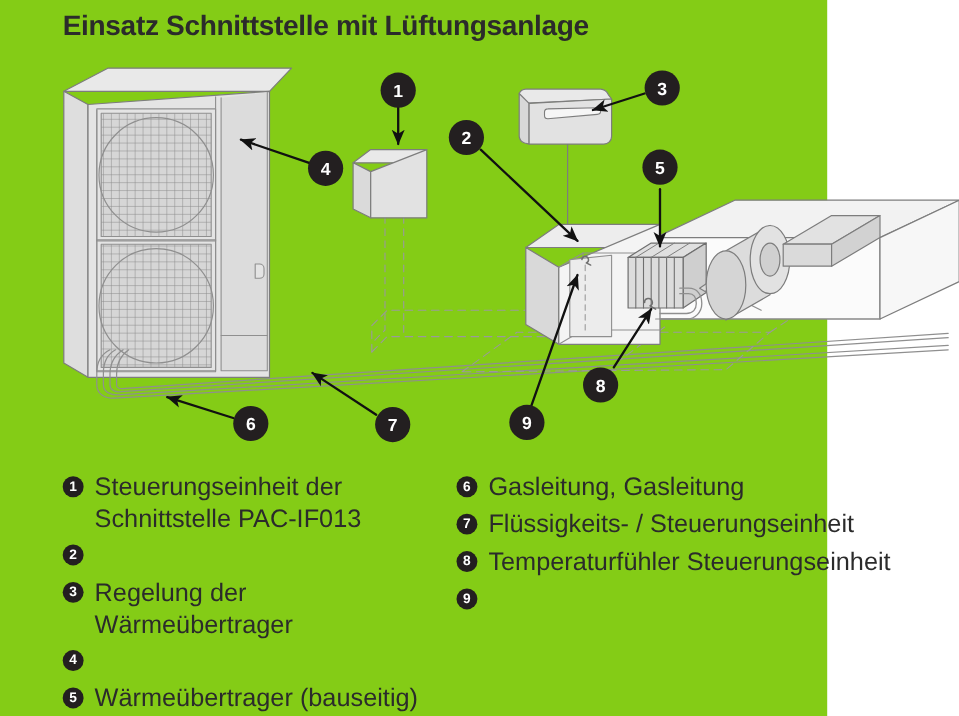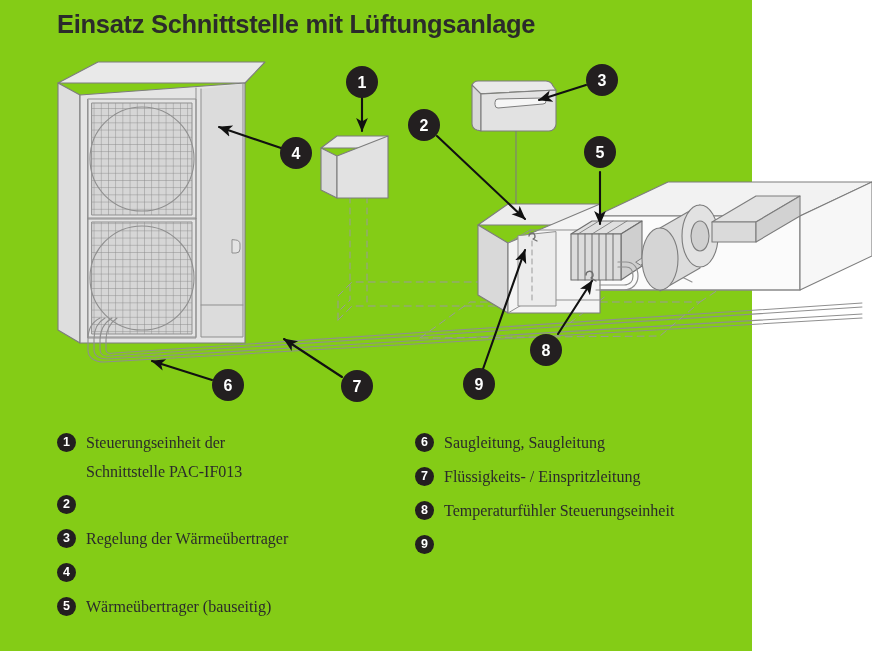--- a/index.html
+++ b/index.html
@@ -74,25 +74,24 @@
     color: #ffffff;
     font-size: 12.5px;
     font-weight: bold;
     line-height: 19px;
     text-align: center;
     margin-top: 5px;
     margin-right: 10px;
     font-family: "Liberation Sans", sans-serif;
   }
   .legend-text {
-    font-size: 16px;
+    font-size: 23px;
     line-height: 29px;
     color: #2b2b2b;
     white-space: pre-line;
-    font-family: Liberation Serif, serif;
   }
 </style>
 </head>
 <body>
 
 <div id="page">
 
   <div class="title">Einsatz Schnittstelle mit Lüftungsanlage</div>
 
   <svg id="diagram" viewBox="0 0 872 420">
@@ -341,25 +340,25 @@
       </div>
       <div class="legend-item">
         <div class="legend-badge">5</div>
         <div class="legend-text">Wärmeübertrager (bauseitig)</div>
       </div>
     </div>
 
     <div class="legend-col right">
       <div class="legend-item">
         <div class="legend-badge">6</div>
-        <div class="legend-text">Saugleitung, Saugleitung</div>
+        <div class="legend-text">Gasleitung, Gasleitung</div>
       </div>
       <div class="legend-item">
         <div class="legend-badge">7</div>
-        <div class="legend-text">Flüssigkeits- / Einspritzleitung</div>
+        <div class="legend-text">Flüssigkeits- / Steuerungseinheit</div>
       </div>
       <div class="legend-item">
         <div class="legend-badge">8</div>
         <div class="legend-text">Temperaturfühler Steuerungseinheit</div>
       </div>
       <div class="legend-item">
         <div class="legend-badge">9</div>
       </div>
     </div>
 

